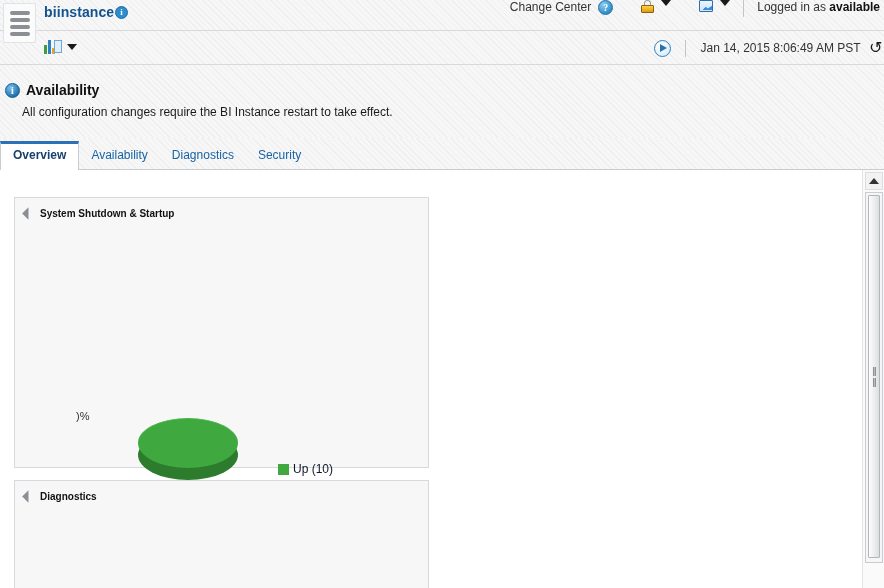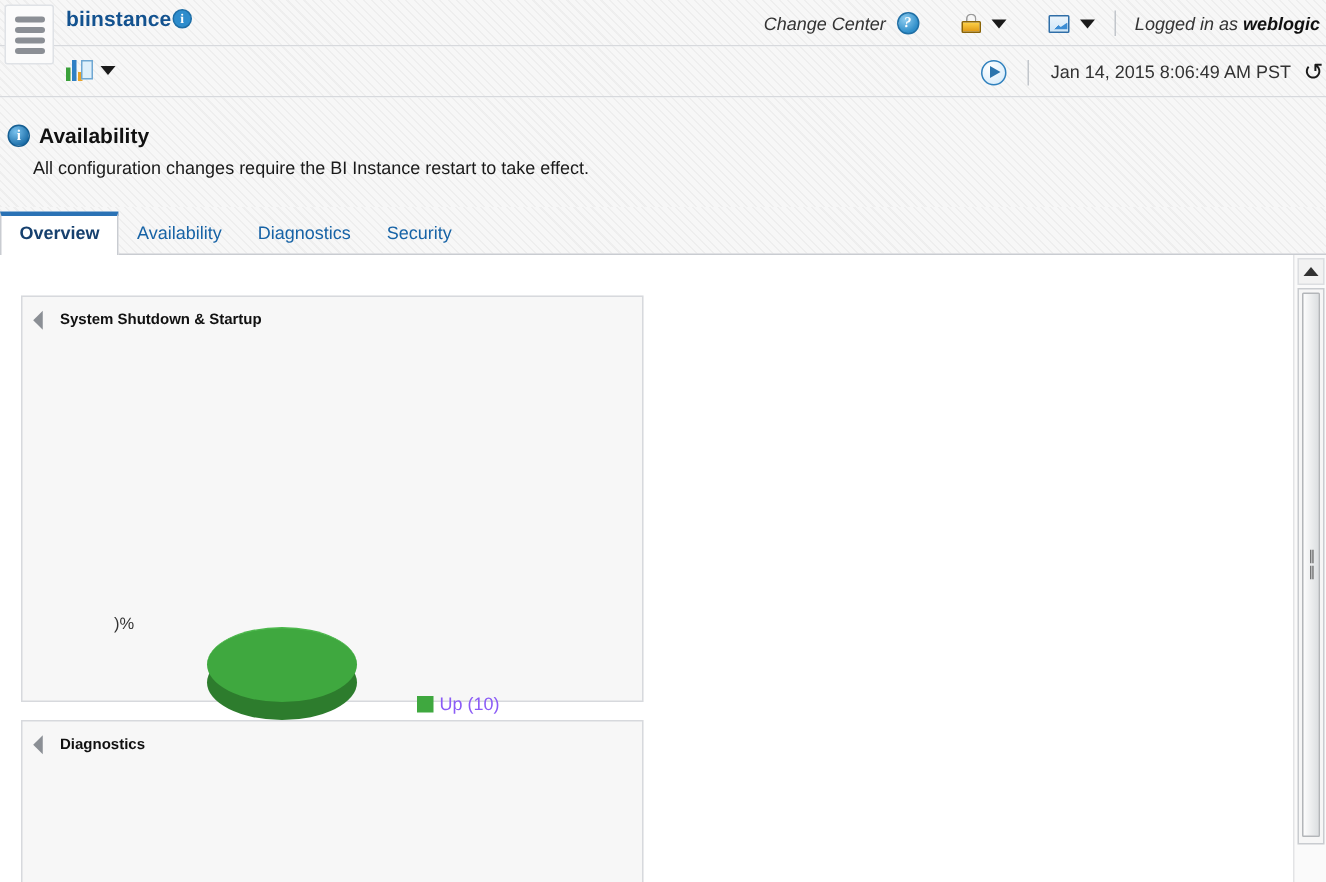--- a/index.html
+++ b/index.html
@@ -54,22 +54,22 @@
     width: 13px; height: 13px; border-radius: 50%;
     background: #2d8ccc;
     border: 1px solid #1c6da6;
     color: #fff; font-size: 9px; font-weight: bold;
     line-height: 11px; text-align: center; font-family: "Liberation Serif", serif;
     cursor: pointer;
   }
 
   .change-center {
     position: absolute; right: 0; top: 0; height: 31px;
-    display: flex; align-items: center; gap: 7px; padding-right: 4px;
-    font-size: 12px; color: #333; font-style: italic;
+    display: flex; gap: 7px; padding-right: 4px;
+    font-size: 12px; color: #333;
   }
   .cc-label { color: #333; cursor: pointer; }
   .help-circle {
     width: 15px; height: 15px; border-radius: 50%;
     background: radial-gradient(circle at 35% 30%, #8fcdf0, #2f8ec9 70%);
     border: 1px solid #1f6fa5;
     color: #fff; font-size: 10px; font-weight: bold; text-align: center;
     line-height: 13px; cursor: pointer; font-family: "Liberation Serif", serif;
   }
   .hsp { width: 14px; }
@@ -226,21 +226,21 @@
   }
   .chart-caption {
     position: absolute; left: 0; top: 335px; width: 355px;
     text-align: center; font-size: 12px; font-weight: bold; color: #111;
   }
   .legend {
     position: absolute; left: 278px; top: 292px;
     display: flex; align-items: center; gap: 4px;
   }
   .legend-swatch { width: 11px; height: 11px; background: #3fa83f; }
-  .legend-label { font-size: 12px; color: #8b5cf6; text-align: center; }
+  .legend-label { font-size: 12px; color: #0f172a; text-align: center; }
 
   
   .sec-title-status { position: absolute; left: 21px; top: 374px; font-size: 13px; font-weight: bold; color: #111; }
   .sec-title-manage { position: absolute; left: 247px; top: 374px; font-size: 13px; font-weight: bold; color: #111; }
 
   .status-row {
     position: absolute; left: 20px; top: 405px;
     display: flex; align-items: center; gap: 4px;
   }
   .up-arrow {
@@ -341,21 +341,21 @@
         <span class="shackle"></span>
         <span class="body"></span>
       </span>
       <span class="caret"></span>
       <span class="hsp"></span>
       <span class="img-ico"></span>
       <span class="caret"></span>
       <span class="vdiv"></span>
       <span class="logged">
         <span>Logged in as</span>
-        <b>weblogic</b>
+        <b>available</b>
       </span>
     </div>
   </div>
 
   <div class="hdr2 hatch">
     <div class="bi-crumb">
       <span class="bi-ico">
         <span class="b1"></span>
         <span class="b2"></span>
         <span class="b3"></span>

